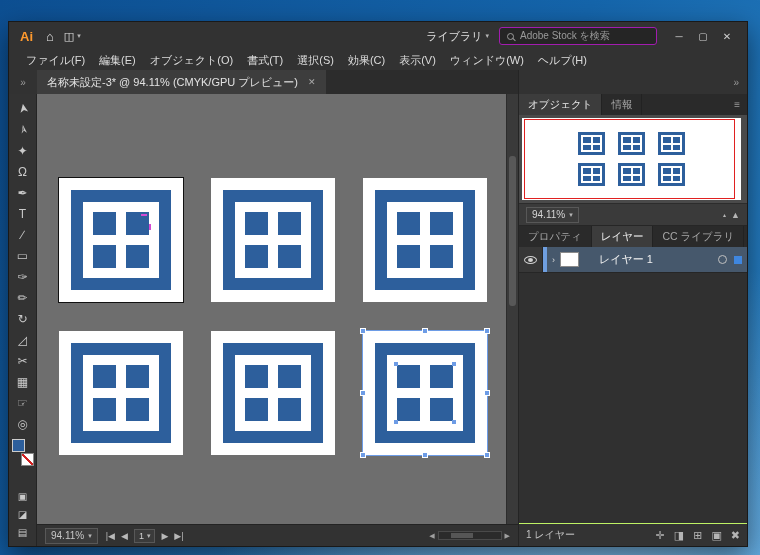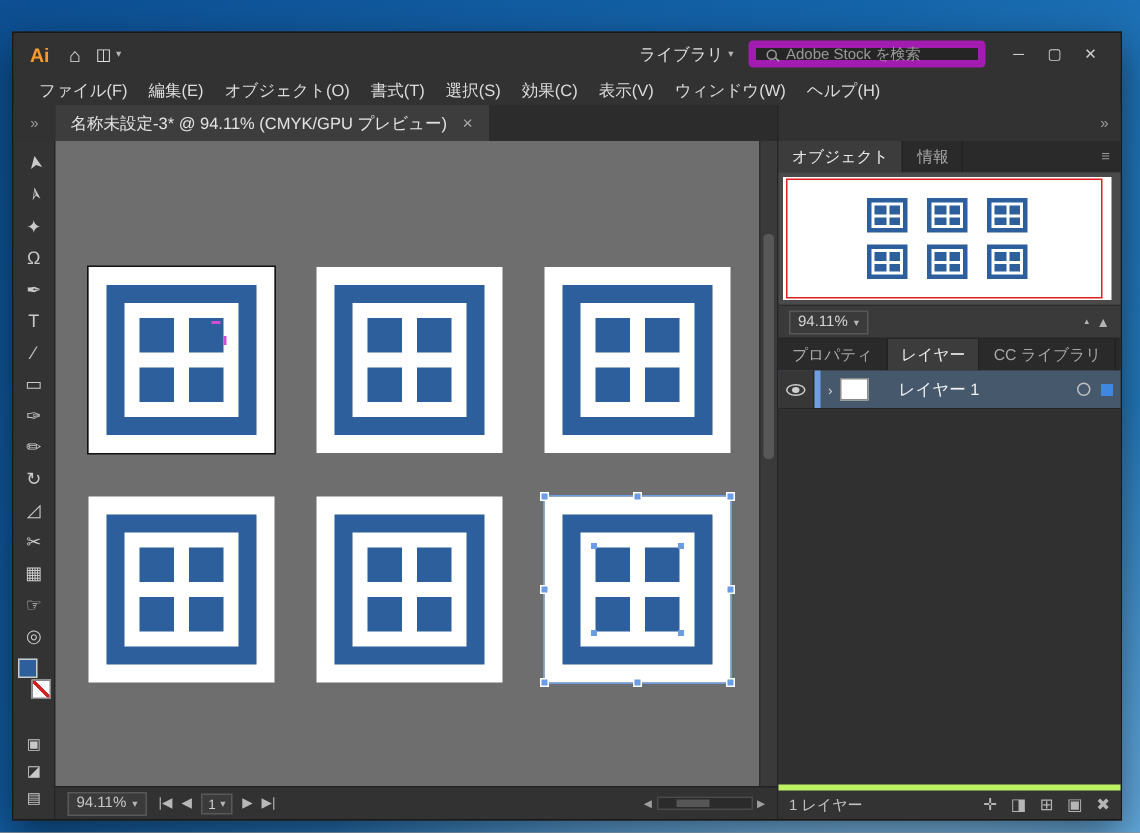--- a/index.html
+++ b/index.html
@@ -13,21 +13,21 @@
   .window{position:absolute;left:8px;top:21px;width:740px;height:526px;background:#323232;
     border:1px solid #191919;box-shadow:0 10px 26px rgba(0,0,0,.5);display:flex;flex-direction:column;color:#d6d6d6;}
 
   
   .titlebar{height:28px;flex:0 0 auto;display:flex;align-items:center;gap:10px;padding:0 8px;background:#323232;}
   .logo{color:#ff9a2e;font-weight:bold;font-size:13px;padding:0 3px;}
   .tb-icon{font-size:13px;color:#e0e0e0;}
   .tb-group{display:inline-flex;align-items:center;gap:3px;font-size:11px;color:#e0e0e0;white-space:nowrap;}
   .caret{font-size:7px;color:#b5b5b5;}
   .flex{flex:1;}
-  .search{display:inline-flex;align-items:center;gap:6px;width:158px;height:18px;background:#252525;border:5px solid #a21caf;border-radius:3px;padding:0 7px;}
+  .search{display:inline-flex;align-items:center;gap:6px;width:158px;height:18px;background:#252525;border:1px solid #a21caf;border-radius:3px;padding:0 7px;}
   .lens{width:7px;height:7px;border:1px solid #9a9a9a;border-radius:50%;position:relative;flex:0 0 auto;}
   .lens::after{content:"";position:absolute;width:4px;height:1px;background:#9a9a9a;transform:rotate(45deg);right:-3px;bottom:-1px;}
   .ph{font-size:10px;color:#9a9a9a;white-space:nowrap;}
   .winctl{display:inline-flex;}
   .winctl span{width:24px;text-align:center;font-size:10px;color:#cfcfcf;}
 
   
   .menubar{height:20px;flex:0 0 auto;display:flex;align-items:center;padding:0 10px;font-size:11px;}
   .menu-item{padding:0 7px;color:#dcdcdc;white-space:nowrap;}
 
@@ -112,21 +112,21 @@
   .eyecol{flex:0 0 24px;align-self:stretch;display:flex;align-items:center;justify-content:center;background:#373737;border-right:1px solid #262626;}
   .eye{width:13px;height:8px;border:1px solid #d0d0d0;border-radius:50%;position:relative;}
   .eye::after{content:"";position:absolute;left:3px;top:1px;width:5px;height:4px;background:#d0d0d0;border-radius:50%;}
   .rowbar{flex:0 0 4px;align-self:stretch;background:#6f9fe0;}
   .rowchev{padding:0 5px;font-size:9px;color:#ddd;}
   .lthumb{width:19px;height:15px;background:#fff;border:1px solid #8a8a8a;flex:0 0 auto;}
   .lname{flex:1;padding-left:20px;font-size:11px;color:#f0f0f0;white-space:nowrap;overflow:hidden;}
   .ltarget{width:9px;height:9px;border:1px solid #c0c0c0;border-radius:50%;margin-right:7px;flex:0 0 auto;}
   .lsel{width:8px;height:8px;background:#3f87e0;margin-right:5px;flex:0 0 auto;}
 
-  .layersbar{height:23px;flex:0 0 auto;display:flex;align-items:center;background:#333;border-top:4px solid #bef264;font-size:10px;color:#c2c2c2;padding:0 7px;gap:9px;}
+  .layersbar{height:23px;flex:0 0 auto;display:flex;align-items:center;background:#333;border-top:1px solid #bef264;font-size:10px;color:#c2c2c2;padding:0 7px;gap:9px;}
   .layersbar .count{margin-right:auto;}
   .act{font-size:11px;color:#b5b5b5;}
 </style>
 </head>
 <body>
 
 <div class="desktop" data-name="windows-desktop">
   <div class="window" data-name="illustrator-window">
 
     <div class="titlebar" data-name="titlebar">

